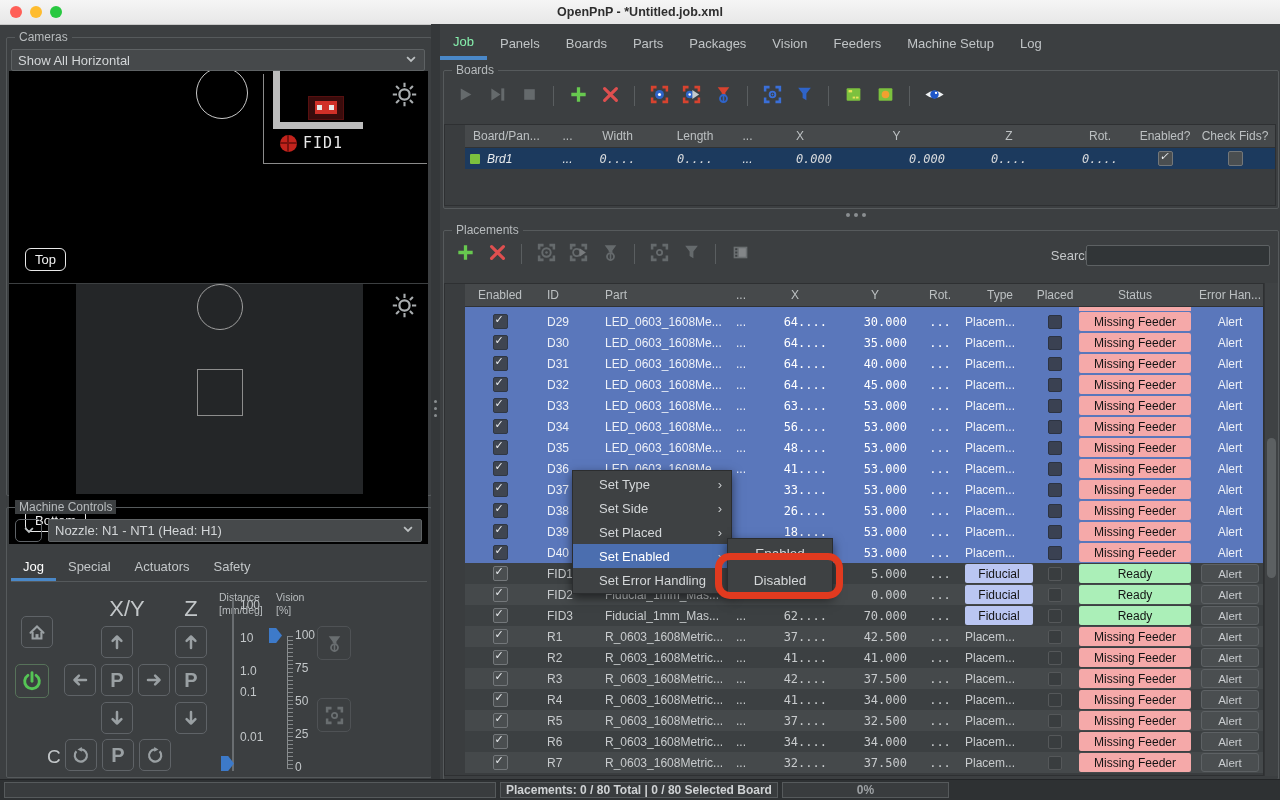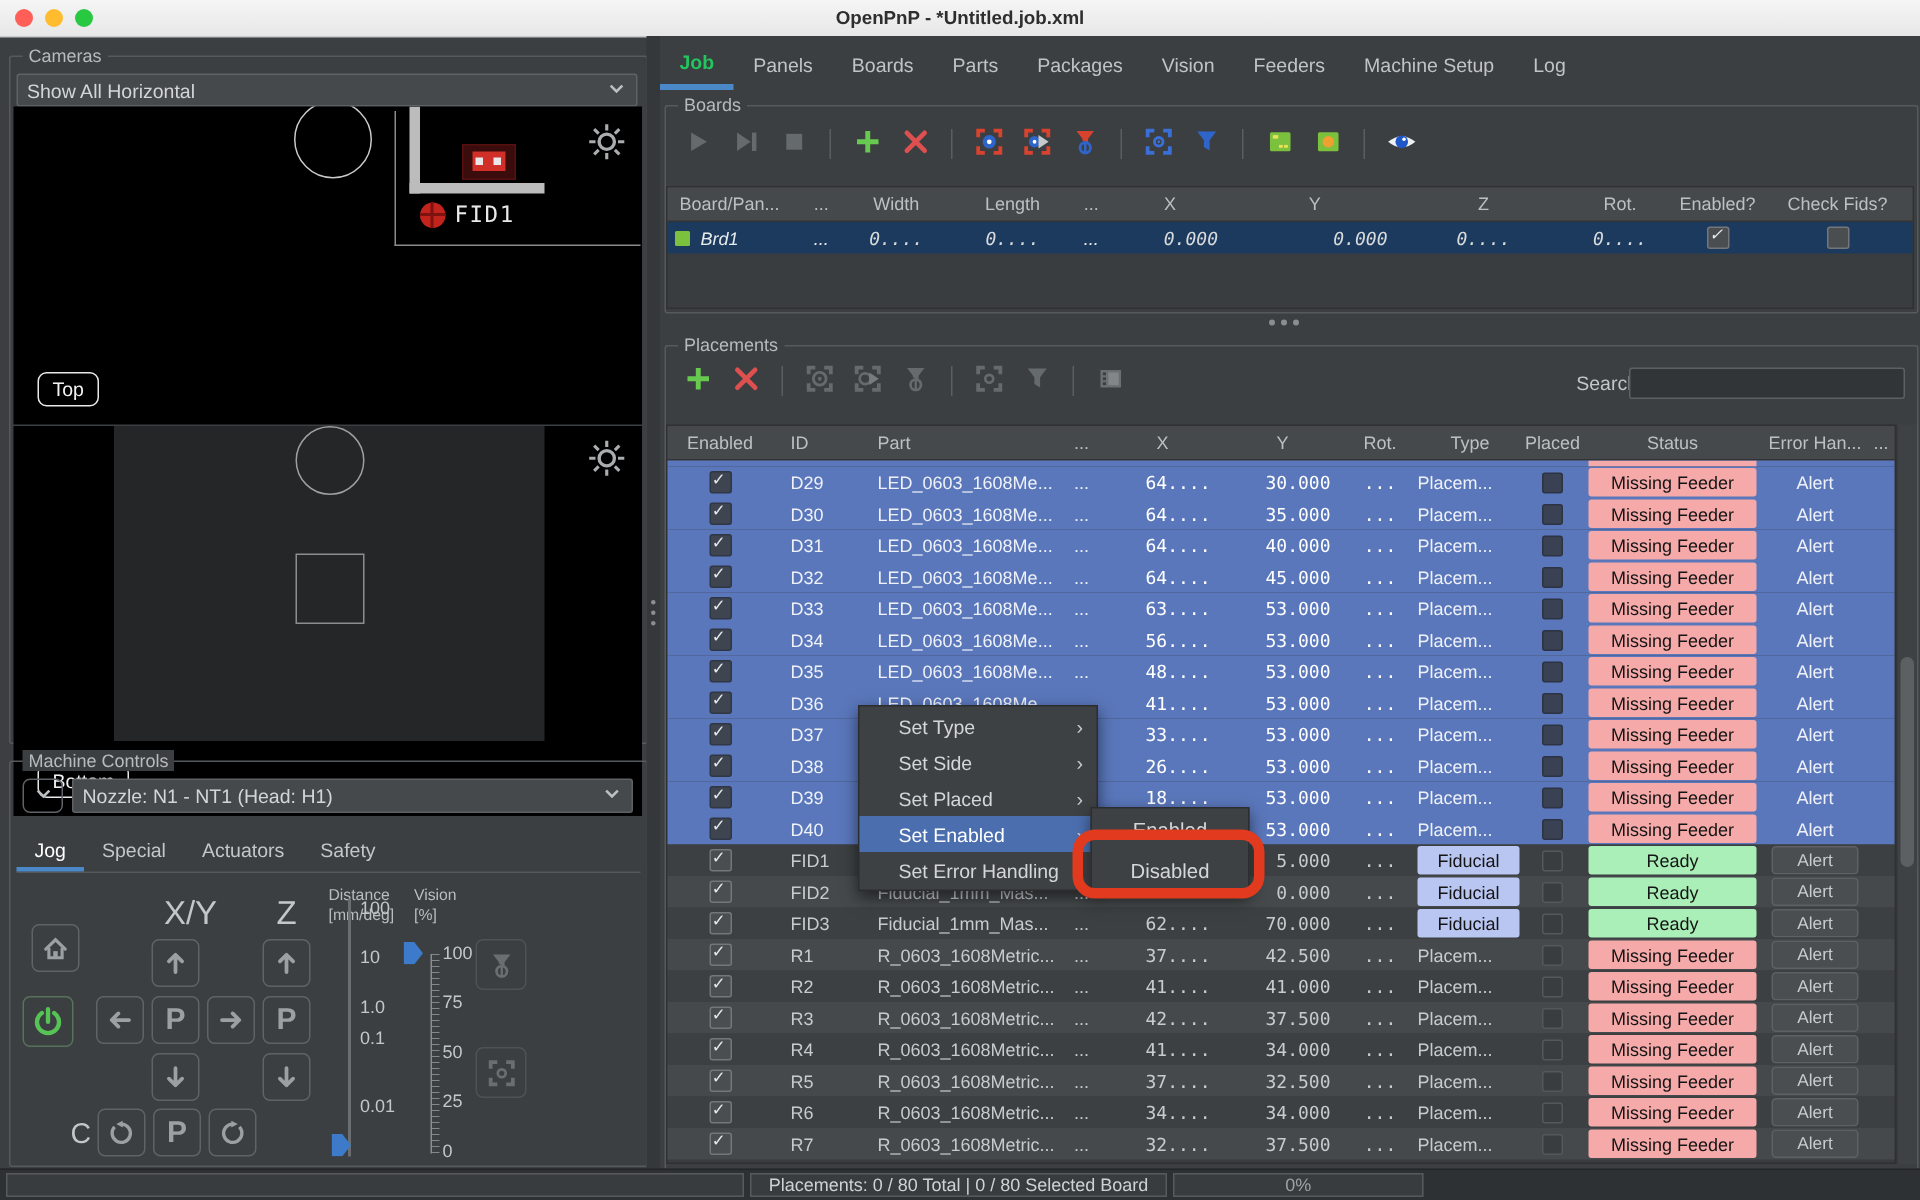--- a/index.html
+++ b/index.html
@@ -43,31 +43,31 @@
   .mc-tab.active{color:#fff;border-bottom:3px solid #4a88c8;}
   .slider-handle{position:absolute;width:13px;height:15px;background:#3d7ac9;
     clip-path:polygon(0 0,55% 0,100% 50%,55% 100%,0 100%);}
   .tick-label{position:absolute;font-size:12px;color:#c3c7c9;}
 
   
   .main-tabs{position:absolute;left:440px;top:24px;right:0;height:36px;display:flex;
     align-items:flex-end;background:#3c3f41;}
   .main-tab{height:32px;line-height:28px;padding:0 13px;font-size:13px;color:#c0c4c6;
     box-sizing:border-box;display:flex;align-items:center;gap:7px;}
-  .main-tab.active{color:#22c55e;border-bottom:4px solid #4a88c8;font-weight:bold;}
+  .main-tab.active{color:#86efac;border-bottom:4px solid #4a88c8;}
   .tab-dot{width:11px;height:11px;border-radius:50%;background:#3f6fd6;display:inline-block;}
 
   
   .toolbar{display:flex;align-items:center;gap:6px;}
   .tbtn{width:26px;height:26px;display:flex;align-items:center;justify-content:center;border-radius:3px;}
   .tbtn.disabled{opacity:.5;}
   .tsep{width:1px;height:20px;background:#5a5e60;margin:0 5px;}
 
   
-  .tbl{position:absolute;background:#3a3d3f;border:1px solid #2e3032;box-sizing:border-box;}
+  .tbl{position:absolute;background:#3a3d3f;border:1px solid #2e3032;box-sizing:border-box;padding-left:20px;}
   .thead{display:grid;height:22px;align-items:center;background:#46494b;
     border-bottom:1px solid #303234;color:#bcc0c2;font-size:12px;}
   .brow,.prow{display:grid;align-items:center;font-size:12px;color:#c8cbcd;}
   .brow{height:21px;}
   .prow{height:21px;background:#3c4042;}
   .prow.alt{background:#45494b;}
   .prow.sel{background:#5a77bb;color:#eef1f8;}
   .prow.sel .mono{color:#ffffff;}
   .bgrid{grid-template-columns:90px 25px 75px 80px 25px 80px 113px 112px 70px 60px 1fr;}
   .pgrid{grid-template-columns:70px 70px 122px 28px 80px 80px 50px 70px 40px 120px 70px 1fr;}
@@ -112,21 +112,21 @@
     border:1px solid #2b2d2f;box-shadow:0 4px 10px rgba(0,0,0,.55);z-index:55;padding:1px 0;}
   .sub-item{height:27px;display:flex;align-items:center;justify-content:center;
     font-size:13.5px;color:#d4d7d9;}
   .red-annot{position:absolute;left:715px;top:553px;width:128px;height:46px;
     border:7px solid #e13a1f;border-radius:15px;box-sizing:border-box;z-index:60;}
 
   
   .statusbar{position:absolute;left:0;top:779px;width:1280px;height:21px;background:#2e3133;
     border-top:1px solid #232527;}
   .sb-box{position:absolute;top:2px;height:16px;box-sizing:border-box;border:1px solid #565a5c;
-    background:#393c3e;}
+    background:#393c3e;font-weight:bold;}
   .sb-text{font-size:12px;color:#cfd2d4;line-height:14px;text-align:center;}
   .coords{position:absolute;top:1px;height:18px;box-sizing:border-box;background:#dcf3dc;
     border:1px solid #3a3a3a;display:flex;align-items:center;justify-content:space-around;
     font-family:"DejaVu Sans Mono",monospace;font-size:12px;font-weight:bold;color:#000;}
 
   .search-input{width:172px;height:19px;background:#313537;border:1px solid #5d6163;
     border-radius:2px;color:#d5d8da;font-size:12px;padding:0 5px;outline:none;}
   .scrollbar{position:absolute;width:13px;background:#3f4244;border-left:1px solid #333537;}
   .scroll-thumb{position:absolute;left:2px;width:9px;border-radius:5px;background:#5c6062;}
 </style>

